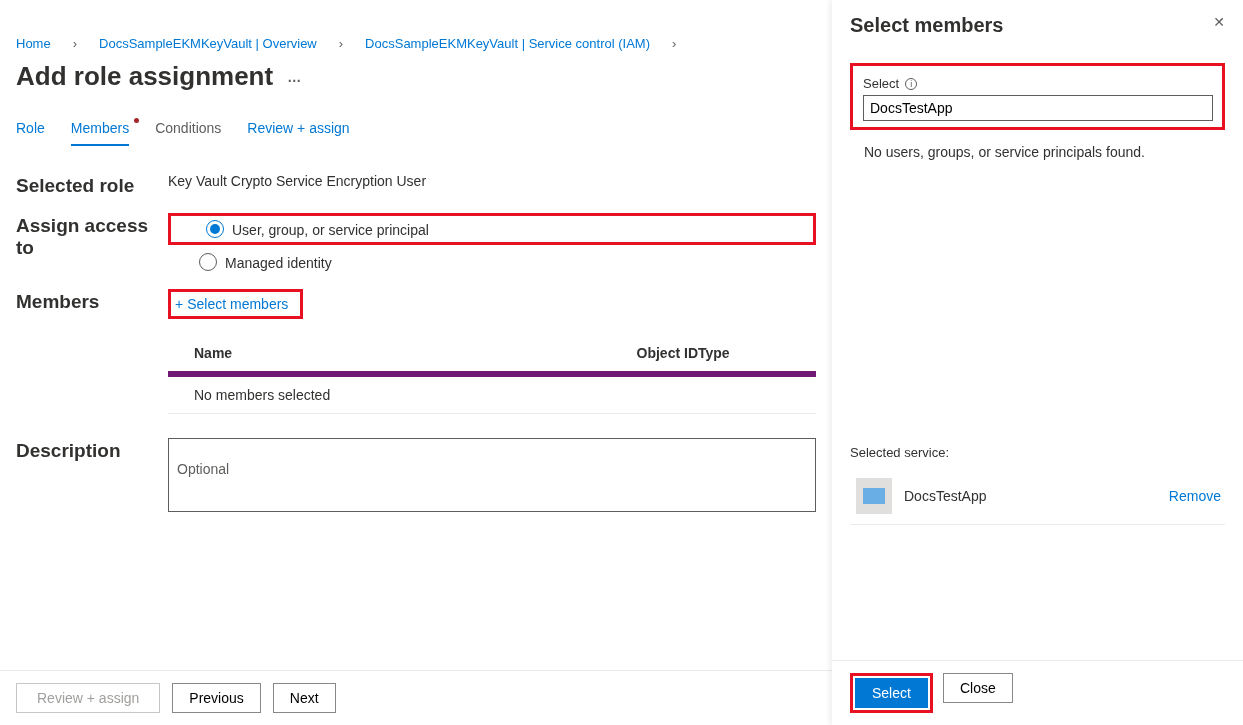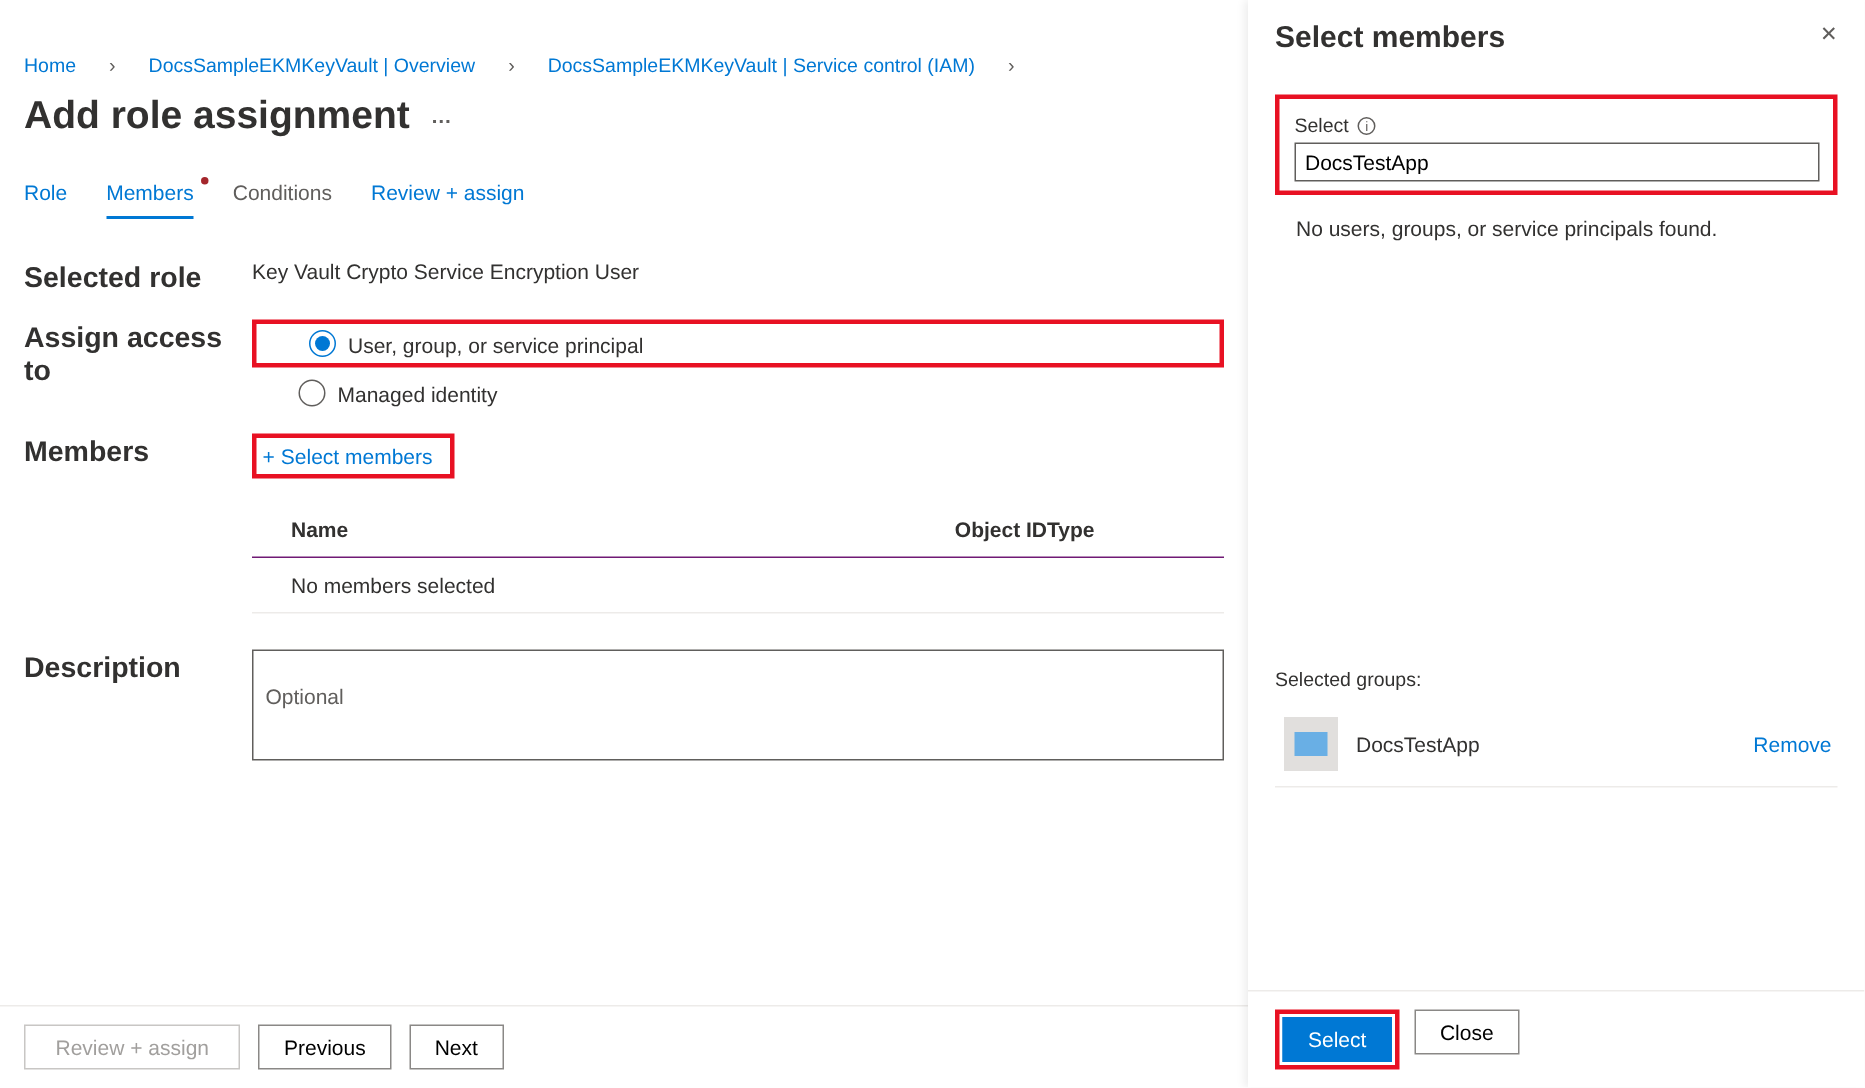--- a/index.html
+++ b/index.html
@@ -30,21 +30,21 @@
   .radio-circle { width: 18px; height: 18px; border-radius: 50%; border: 1px solid #605e5c; display: flex; align-items: center; justify-content: center; }
   .radio-circle.checked { border-color: #0078d4; }
   .radio-circle.checked::after { content: ""; width: 10px; height: 10px; border-radius: 50%; background: #0078d4; }
 
   .redbox { border: 3px solid #e81123; padding: 4px 12px 4px 4px; display: inline-flex; align-items: center; }
 
   .link-action { color: #0078d4; cursor: pointer; display: inline-flex; align-items: center; gap: 4px; font-size: 14px; }
   .plus-icon { font-size: 14px; }
 
   .members-table { margin-left: 152px; margin-top: 14px; }
-  .members-header { display: flex; border-bottom: 1px solid #701a75; padding: 10px 26px; font-weight: 600; font-size: 14px; }
+  .members-header { display: flex; border-bottom: 6px solid #701a75; padding: 10px 26px; font-weight: 600; font-size: 14px; }
   .col-name { width: 252px; }
   .col-objid { width: 252px; text-align: right; }
   .col-type { flex: 1; }
   .members-empty { padding: 10px 26px; border-bottom: 1px solid #edebe9; font-size: 14px; }
 
   .desc-row { display: flex; margin-top: 24px; }
   .desc-textarea { flex: 1; border: 1px solid #605e5c; height: 74px; padding: 22px 8px; font-family: inherit; font-size: 14px; resize: none; }
   .desc-textarea::placeholder { color: #605e5c; }
 
   .footer-bar { position: absolute; left: 0; bottom: 0; width: 832px; border-top: 1px solid #edebe9; padding: 12px 16px; display: flex; gap: 12px; background: #fff; }
@@ -175,21 +175,21 @@
         <span>Select</span>
         <span class="info-icon">i</span>
       </div>
       <input class="select-input" style="width: 350px;" value="DocsTestApp">
     </div>
   </div>
 
   <div class="no-results">No users, groups, or service principals found.</div>
 
   <div class="selected-members-section">
-    <div class="selected-label">Selected groups:</div>
+    <div class="selected-label">Selected service:</div>
     <div class="member-row">
       <div class="member-icon">
           <div class="member-icon-inner"></div>
         </div>
       <div class="member-name">DocsTestApp</div>
       <div class="member-remove">Remove</div>
     </div>
   </div>
 
   <div class="panel-footer">

